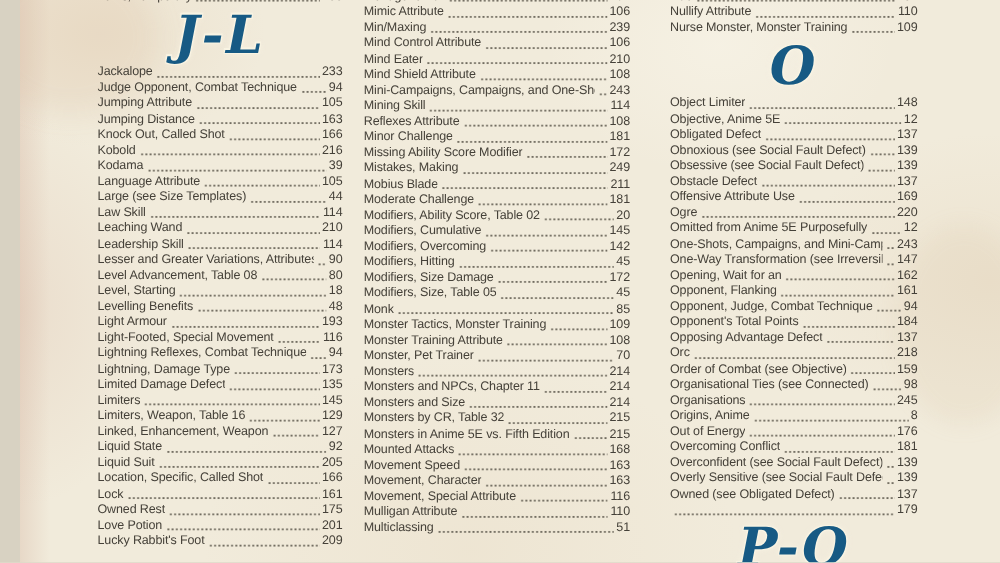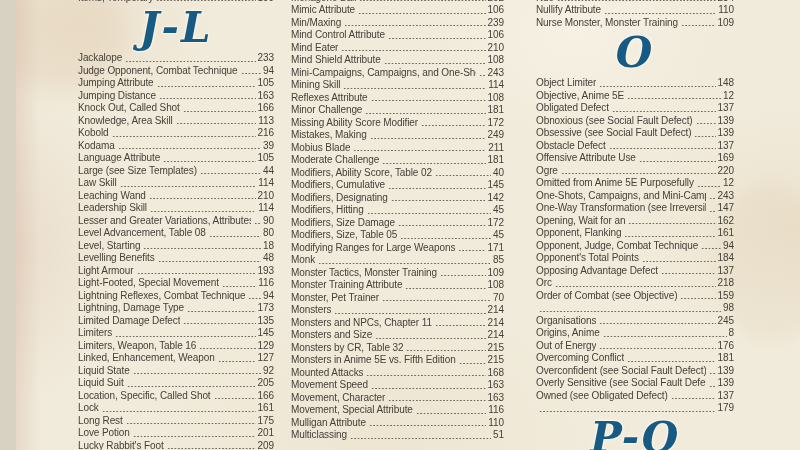--- a/index.html
+++ b/index.html
@@ -89,25 +89,20 @@
         <span class="label">Jumping Distance</span>
         <span class="dots"></span>
         <span class="page">163</span>
       </div>
       <div class="entry">
         <span class="label">Knock Out, Called Shot</span>
         <span class="dots"></span>
         <span class="page">166</span>
       </div>
       <div class="entry">
-        <span class="label">Knowledge, Area Skill</span>
-        <span class="dots"></span>
-        <span class="page">113</span>
-      </div>
-      <div class="entry">
         <span class="label">Kobold</span>
         <span class="dots"></span>
         <span class="page">216</span>
       </div>
       <div class="entry">
         <span class="label">Kodama</span>
         <span class="dots"></span>
         <span class="page">39</span>
       </div>
       <div class="entry">
@@ -209,21 +204,21 @@
         <span class="label">Location, Specific, Called Shot</span>
         <span class="dots"></span>
         <span class="page">166</span>
       </div>
       <div class="entry">
         <span class="label">Lock</span>
         <span class="dots"></span>
         <span class="page">161</span>
       </div>
       <div class="entry">
-        <span class="label">Long Rest</span>
+        <span class="label">Owned Rest</span>
         <span class="dots"></span>
         <span class="page">175</span>
       </div>
       <div class="entry">
         <span class="label">Love Potion</span>
         <span class="dots"></span>
         <span class="page">201</span>
       </div>
       <div class="entry">
         <span class="label">Lucky Rabbit's Foot</span>
@@ -298,51 +293,46 @@
         <span class="page">211</span>
       </div>
       <div class="entry">
         <span class="label">Moderate Challenge</span>
         <span class="dots"></span>
         <span class="page">181</span>
       </div>
       <div class="entry">
         <span class="label">Modifiers, Ability Score, Table 02</span>
         <span class="dots"></span>
-        <span class="page">40</span>
+        <span class="page">20</span>
       </div>
       <div class="entry">
         <span class="label">Modifiers, Cumulative</span>
         <span class="dots"></span>
         <span class="page">145</span>
       </div>
       <div class="entry">
-        <span class="label">Modifiers, Designating</span>
+        <span class="label">Modifiers, Overcoming</span>
         <span class="dots"></span>
         <span class="page">142</span>
       </div>
       <div class="entry">
         <span class="label">Modifiers, Hitting</span>
         <span class="dots"></span>
         <span class="page">45</span>
       </div>
       <div class="entry">
         <span class="label">Modifiers, Size Damage</span>
         <span class="dots"></span>
         <span class="page">172</span>
       </div>
       <div class="entry">
         <span class="label">Modifiers, Size, Table 05</span>
         <span class="dots"></span>
         <span class="page">45</span>
-      </div>
-      <div class="entry">
-        <span class="label">Modifying Ranges for Large Weapons</span>
-        <span class="dots"></span>
-        <span class="page">171</span>
       </div>
       <div class="entry">
         <span class="label">Monk</span>
         <span class="dots"></span>
         <span class="page">85</span>
       </div>
       <div class="entry">
         <span class="label">Monster Tactics, Monster Training</span>
         <span class="dots"></span>
         <span class="page">109</span>
@@ -514,20 +504,21 @@
         <span class="label">Orc</span>
         <span class="dots"></span>
         <span class="page">218</span>
       </div>
       <div class="entry">
         <span class="label">Order of Combat (see Objective)</span>
         <span class="dots"></span>
         <span class="page">159</span>
       </div>
       <div class="entry">
+        <span class="label">Organisational Ties (see Connected)</span>
         <span class="dots"></span>
         <span class="page">98</span>
       </div>
       <div class="entry">
         <span class="label">Organisations</span>
         <span class="dots"></span>
         <span class="page">245</span>
       </div>
       <div class="entry">
         <span class="label">Origins, Anime</span>

